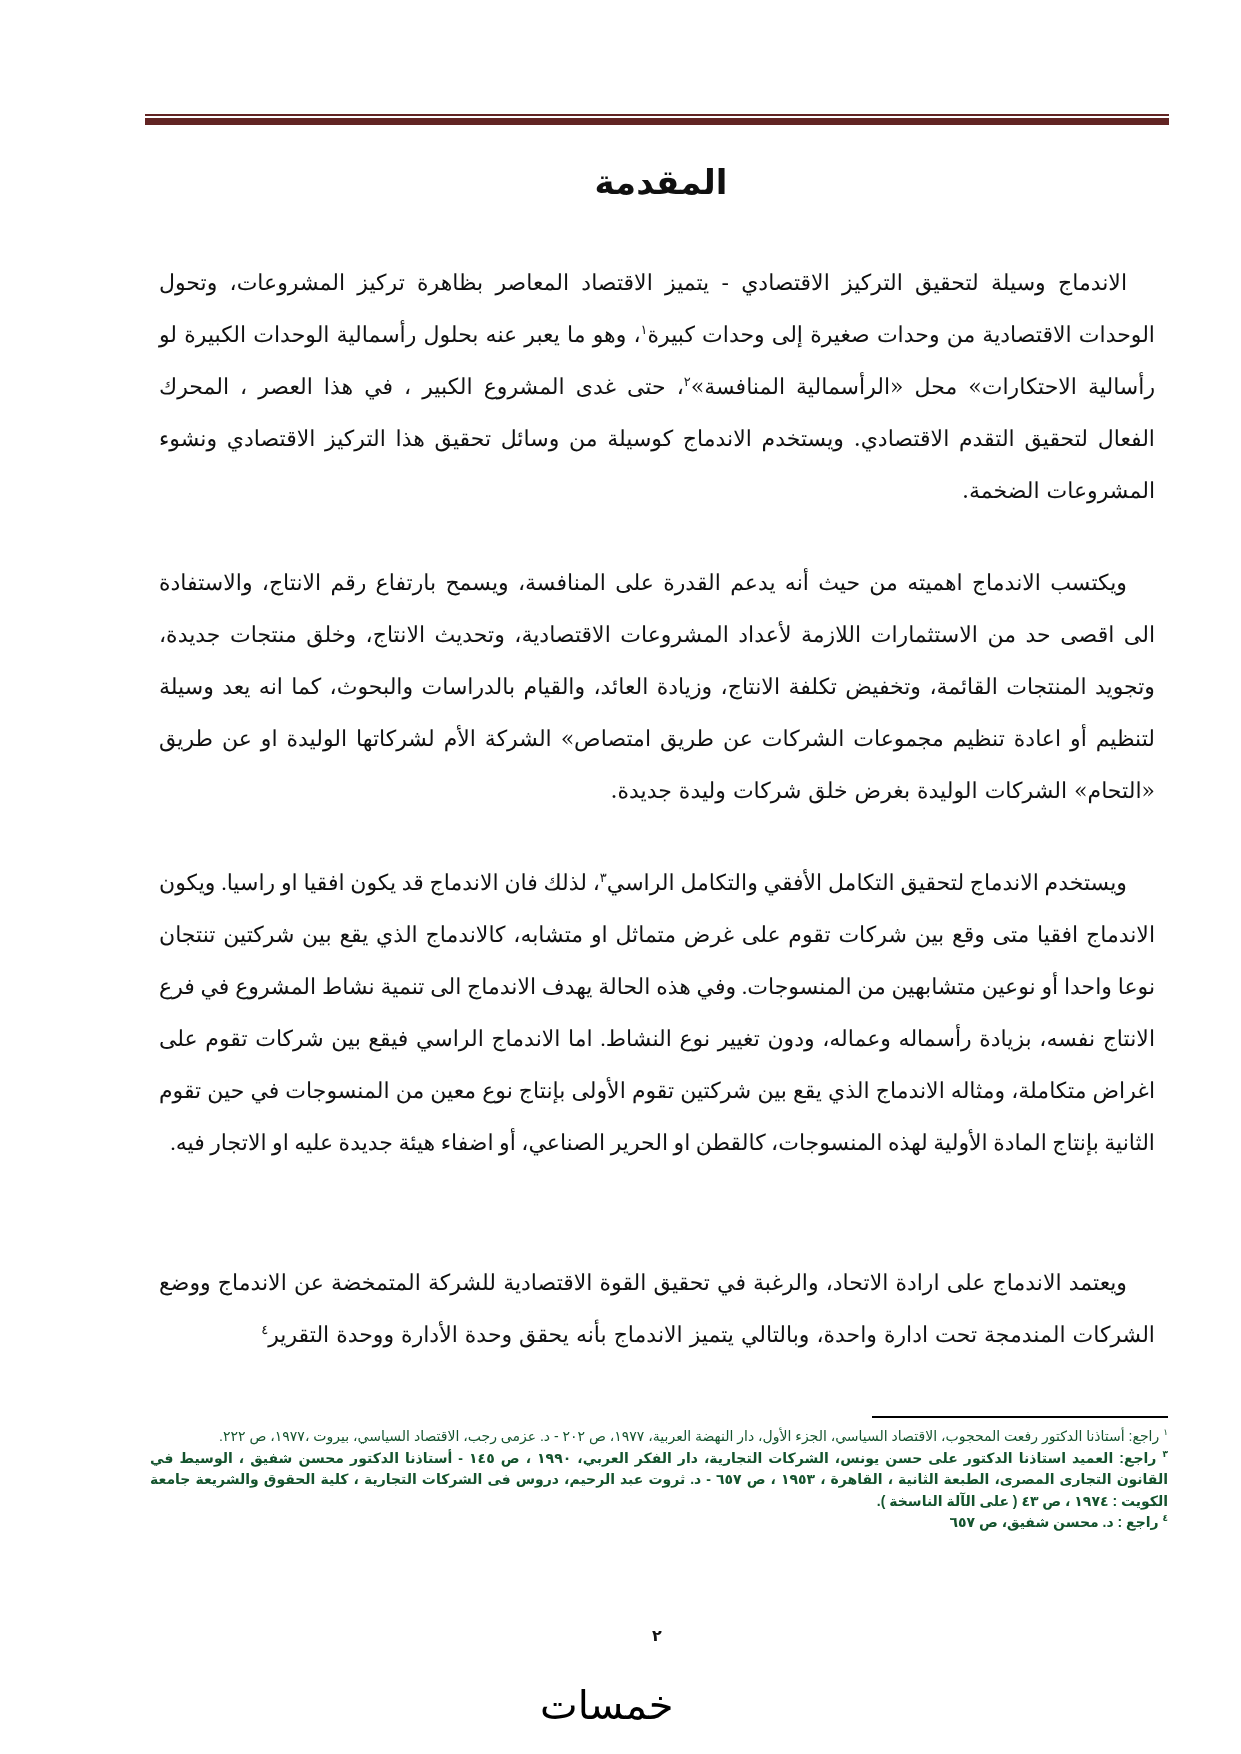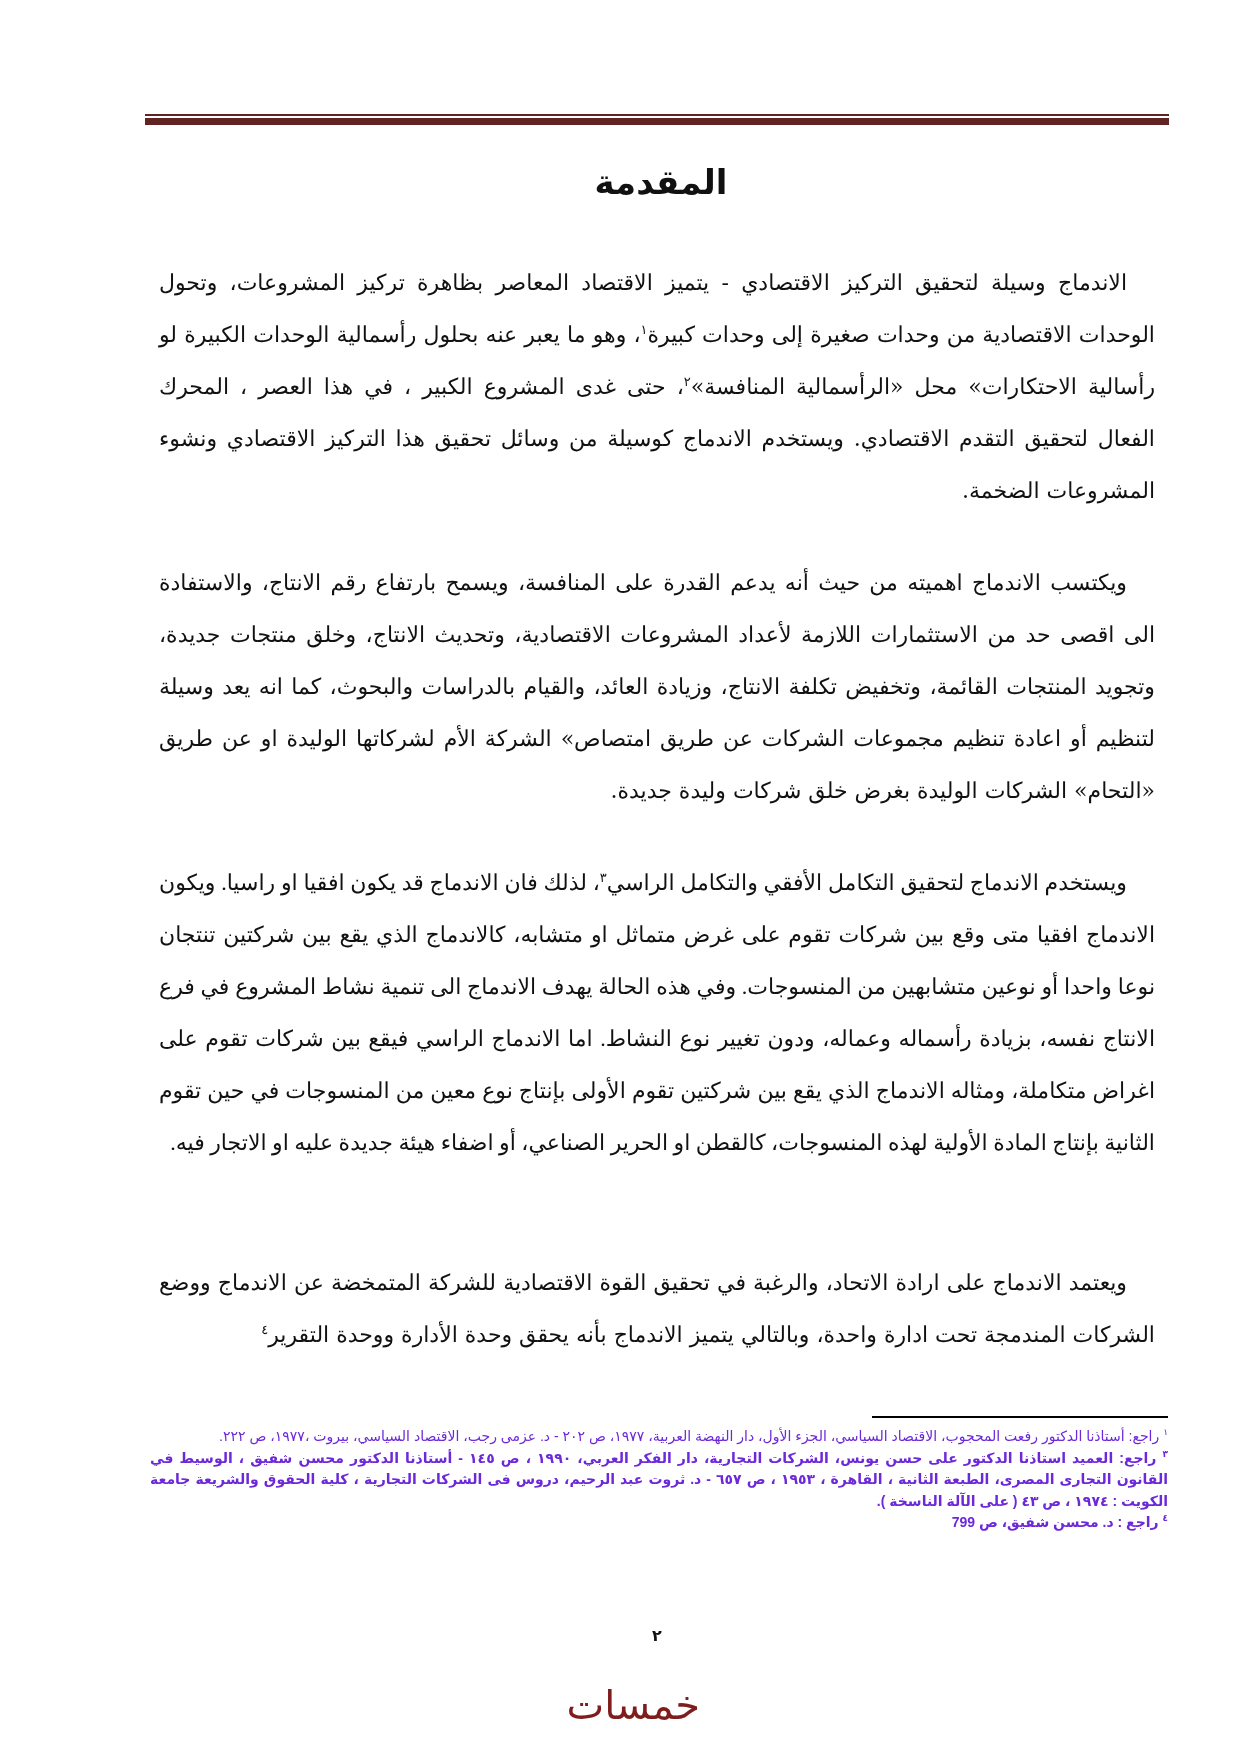--- a/index.html
+++ b/index.html
@@ -86,21 +86,21 @@
       position: absolute;
       left: 150px;
       width: 1018px;
       top: 1426px;
       direction: rtl;
       text-align: justify;
       text-align-last: right;
       font-family: "Liberation Sans", "DejaVu Sans", sans-serif;
       font-size: 14px;
       line-height: 21.5px;
-      color: #6d28d9;
+      color: #14532d;
     }
     .footnotes .fn {
       margin: 0;
     }
     .footnotes .fn.condensed {
       font-weight: bold;
       letter-spacing: -0.3px;
     }
     .footnotes sup {
       font-size: 9px;
@@ -116,25 +116,25 @@
       font-family: "DejaVu Sans", "Liberation Sans", sans-serif;
       font-size: 16px;
       font-weight: bold;
       line-height: 24px;
     }
     .watermark {
       position: absolute;
       top: 1680px;
       left: 540px;
       width: 160px;
-      text-align: right;
+      text-align: left;
       font-family: "DejaVu Sans", "Liberation Sans", sans-serif;
       font-size: 40px;
       line-height: 50px;
-      color: #7f1d1d;
+      color: #000000;
       direction: rtl;
       letter-spacing: 1px;
     }
   </style>
 </head>
 <body>
 
 <div class="header-rule">
   <div class="thin"></div>
   <div class="thick"></div>
@@ -172,19 +172,19 @@
   <p class="fn">
     <sup>١</sup>
     <span>راجع: أستاذنا الدكتور رفعت المحجوب، الاقتصاد السياسي، الجزء الأول، دار النهضة العربية، ١٩٧٧، ص ٢٠٢ - د. عزمى رجب، الاقتصاد السياسي، بيروت ،١٩٧٧، ص ٢٢٢.</span>
   </p>
   <p class="fn condensed">
     <sup>٣</sup>
     <span>راجع: العميد استاذنا الدكتور على حسن يونس، الشركات التجارية، دار الفكر العربي، ١٩٩٠ ، ص ١٤٥ - أستاذنا الدكتور محسن شفيق ، الوسيط في القانون التجارى المصرى، الطبعة الثانية ، القاهرة ، ١٩٥٣ ، ص ٦٥٧ - د. ثروت عبد الرحيم، دروس فى الشركات التجارية ، كلية الحقوق والشريعة جامعة الكويت : ١٩٧٤ ، ص ٤٣ ( على الآلة الناسخة ).</span>
   </p>
   <p class="fn condensed">
     <sup>٤</sup>
-    <span>راجع : د. محسن شفيق، ص 799</span>
+    <span>راجع : د. محسن شفيق، ص ٦٥٧</span>
   </p>
 </div>
 
 <div class="page-number">٢</div>
 
 <div class="watermark">خمسات</div>
 
 </body></html>

